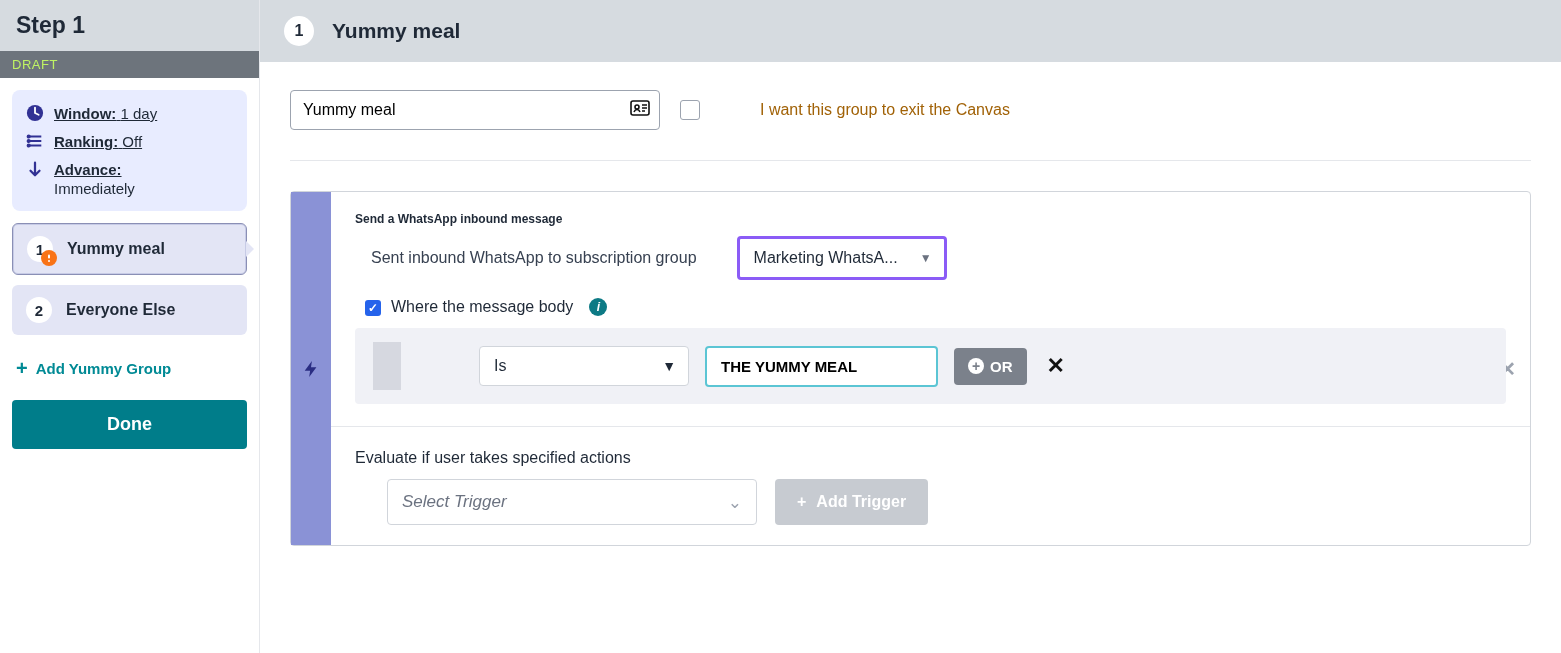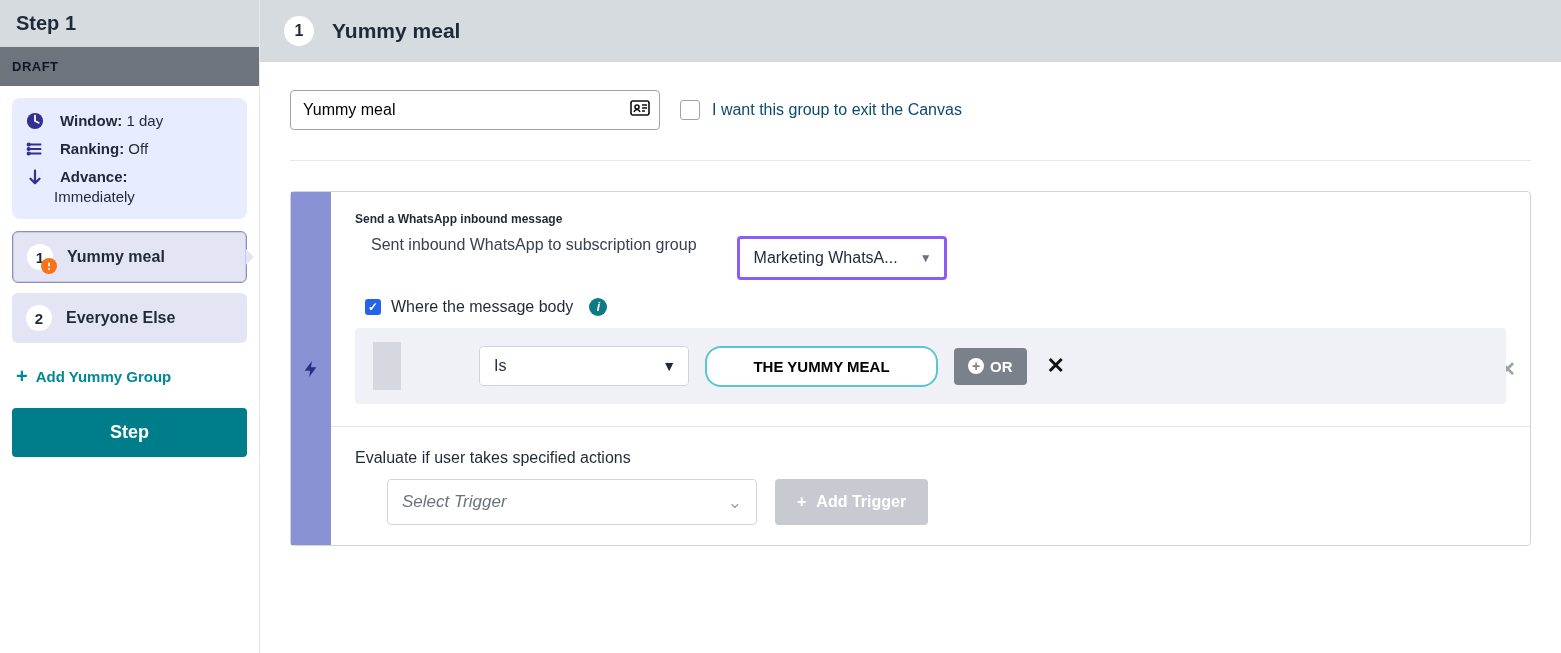--- a/index.html
+++ b/index.html
@@ -3,24 +3,24 @@
 <meta charset="utf-8">
 <style>
 * { box-sizing: border-box; margin: 0; padding: 0; font-family: -apple-system, BlinkMacSystemFont, 'Segoe UI', Helvetica, Arial, sans-serif; }
 body { display: flex; height: 653px; width: 1561px; background: #fff; color: #1f2937; overflow: hidden; }
 
 
 .bg-hint { position: absolute; left: 12px; color: #9ca3af; font-size: 15px; z-index: 0; pointer-events: none; }
 
 
 .sidebar { width: 260px; flex: none; background: #fff; border-right: 1px solid #e5e7eb; position: relative; z-index: 2; }
-.sidebar-header { background: #d6dbe0; padding: 12px 16px; font-size: 20px; font-weight: 600; color: #1f2937; }
-.badge-draft { background: #6d747c; color: #0f172a; font-weight: 700; font-size: 13px; padding: 12px 12px; letter-spacing: 0.5px; }
+.sidebar-header { background: #d6dbe0; padding: 12px 16px; font-size: 23px; font-weight: 600; color: #1f2937; }
+.badge-draft { background: #6d747c; color: #bef264; font-weight: 400; font-size: 13px; padding: 6px 12px; letter-spacing: 0.5px; }
 .info-card { margin: 12px; background: #e8ecff; border-radius: 8px; padding: 14px 14px; }
-.info-row { display: flex; align-items: flex-start; gap: 16px; margin-bottom: 10px; font-size: 15px; }
+.info-row { display: flex; align-items: flex-end; gap: 10px; margin-bottom: 10px; font-size: 15px; text-decoration: underline; }
 .info-row:last-child { margin-bottom: 0; }
 .info-icon { width: 18px; height: 18px; flex: none; display: inline-flex; align-items: center; justify-content: center; }
 .info-label { font-weight: 700; }
 .info-val { font-weight: 400; }
 .info-sub { margin-left: 28px; font-size: 15px; color: #1f2937; }
 
 .action-item { margin: 10px 12px; background: #e3e5f5; border-radius: 6px; padding: 12px 14px; display: flex; align-items: center; gap: 14px; cursor: pointer; position: relative; }
 .action-item.selected { border: 1px solid #8a8fb5; box-shadow: 0 0 0 1px #c7cbe6 inset; }
 .action-item .num { width: 26px; height: 26px; border-radius: 50%; background: #fff; display: flex; align-items: center; justify-content: center; font-weight: 700; font-size: 15px; position: relative; }
 .action-item .title { font-weight: 700; font-size: 16px; color: #1f2937; }
@@ -40,48 +40,48 @@
 .main-header .title { font-size: 21px; font-weight: 700; color: #1f2937; }
 
 .main-body { padding: 28px 30px; }
 .field-label { font-weight: 700; font-size: 15px; color: #1f2937; margin-bottom: 8px; }
 .row-flex { display: flex; align-items: center; gap: 20px; }
 .text-input { border: 1px solid #9ca3af; border-radius: 4px; padding: 10px 40px 10px 12px; font-size: 16px; width: 370px; position: relative; }
 .text-input-wrap { position: relative; display: inline-block; }
 .text-input-wrap .input-icon { position: absolute; right: 10px; top: 50%; transform: translateY(-50%); color: #111; }
 .check-wrap { display: flex; align-items: center; gap: 12px; }
 .check-box { width: 20px; height: 20px; border: 1px solid #9ca3af; border-radius: 3px; background: #fff; cursor: pointer; }
-.check-label { font-size: 16px; color: #0c4a6e; }
+.check-label { font-size: 16px; color: #a16207; margin-left: 48px; }
 
 .divider { border-top: 1px solid #e5e7eb; margin: 30px 0; }
 
 
 .trigger-card { border: 1px solid #d1d5db; border-radius: 4px; display: flex; background: #fff; }
 .trigger-strip { width: 40px; background: #8a92d6; display: flex; align-items: center; justify-content: center; flex: none; }
 .trigger-strip svg { width: 18px; height: 18px; }
 .trigger-body { flex: 1; padding: 20px 24px; position: relative; }
 .trigger-title { font-weight: 700; font-size: 12px; margin-bottom: 10px; }
-.trigger-row { display: flex; gap: 40px; margin-bottom: 18px; margin-left: 16px; }
+.trigger-row { display: flex; align-items: center; gap: 40px; margin-bottom: 18px; margin-left: 16px; }
 .trigger-row .desc { font-size: 16px; color: #374151; }
 .select-box { border: 3px solid #8b5cf6; border-radius: 4px; padding: 10px 36px 10px 14px; font-size: 16px; min-width: 210px; position: relative; cursor: pointer; display: inline-block; }
 .select-box .caret { position: absolute; right: 12px; top: 50%; transform: translateY(-50%); color: #6b7280; font-size: 12px; }
 
 .close-x { position: absolute; right: 14px; top: 50%; transform: translateY(-50%); color: #9ca3af; font-size: 20px; cursor: pointer; font-weight: 700; }
 
-.check-blue { display: flex; align-items: center; gap: 10px; margin-left: 10px; }
+.check-blue { display: flex; align-items: flex-end; gap: 10px; margin-left: 10px; }
 .check-blue-box { width: 16px; height: 16px; background: #2563eb; border-radius: 3px; display: flex; align-items: center; justify-content: center; cursor: pointer; }
 .check-blue-box::after { content: '✓'; color: #fff; font-size: 12px; font-weight: 700; }
 .check-blue-label { font-size: 16px; color: #1f2937; }
 .info-circle { width: 18px; height: 18px; background: #0d7a85; color: #fff; border-radius: 50%; display: inline-flex; align-items: center; justify-content: center; font-size: 12px; font-weight: 700; font-style: italic; margin-left: 6px; }
 
 .condition-block { background: #f0f1f6; border-radius: 4px; margin-top: 12px; padding: 14px 18px; display: flex; align-items: center; gap: 16px; position: relative; }
 .drag-handle { width: 28px; height: 48px; background: #d6d8e0; }
 .select-white { border: 1px solid #d1d5db; background: #fff; border-radius: 4px; padding: 10px 38px 10px 14px; font-size: 16px; min-width: 210px; position: relative; cursor: pointer; }
 .select-white .caret { position: absolute; right: 12px; top: 50%; transform: translateY(-50%); font-size: 14px; }
-.val-input { border: 2px solid #5bc5d4; background: #fff; border-radius: 16px; padding: 10px 14px; font-size: 15px; font-weight: 600; min-width: 216px; outline: none; text-align: center; }
+.val-input { border: 2px solid #5bc5d4; background: #fff; border-radius: 4px; padding: 10px 14px; font-size: 15px; font-weight: 600; min-width: 216px; outline: none; }
 .or-btn { background: #7b818b; color: #fff; border: none; border-radius: 4px; padding: 10px 14px; font-weight: 700; font-size: 15px; display: flex; align-items: center; gap: 6px; cursor: pointer; }
 .or-btn .plus-circle { width: 16px; height: 16px; border-radius: 50%; background: #fff; color: #7b818b; display: inline-flex; align-items: center; justify-content: center; font-size: 14px; font-weight: 900; }
 .x-dark { font-size: 22px; font-weight: 900; color: #111; cursor: pointer; margin-left: 4px; }
 
 .trigger-divider { border-top: 1px solid #e5e7eb; margin: 22px -24px; }
 .eval-label { font-size: 16px; color: #1f2937; margin-bottom: 12px; }
 .eval-row { display: flex; gap: 18px; align-items: center; padding-left: 32px; }
 .select-trigger { border: 1px solid #d1d5db; border-radius: 4px; padding: 12px 40px 12px 14px; font-size: 17px; color: #6b7280; font-style: italic; width: 370px; position: relative; cursor: pointer; }
 .select-trigger .caret { position: absolute; right: 14px; top: 50%; transform: translateY(-50%); color: #9ca3af; font-style: normal; }
 .add-trigger-btn { background: #c7cbd1; color: #fff; border: none; border-radius: 4px; padding: 14px 22px; font-size: 16px; font-weight: 700; display: flex; align-items: center; gap: 10px; cursor: not-allowed; }
@@ -148,21 +148,21 @@
         <span>2</span>
       </div>
     <span class="title">Everyone Else</span>
   </div>
 
   <div class="add-link">
     <span class="plus">+</span>
     <span>Add Yummy Group</span>
   </div>
 
-  <button class="done-btn">Step</button>
+  <button class="done-btn">Done</button>
 </div>
 
 <div class="main">
   <div class="main-header">
     <div class="num">1</div>
     <div class="title">Yummy meal</div>
   </div>
 
   <div class="main-body">
     <div class="row-flex">

